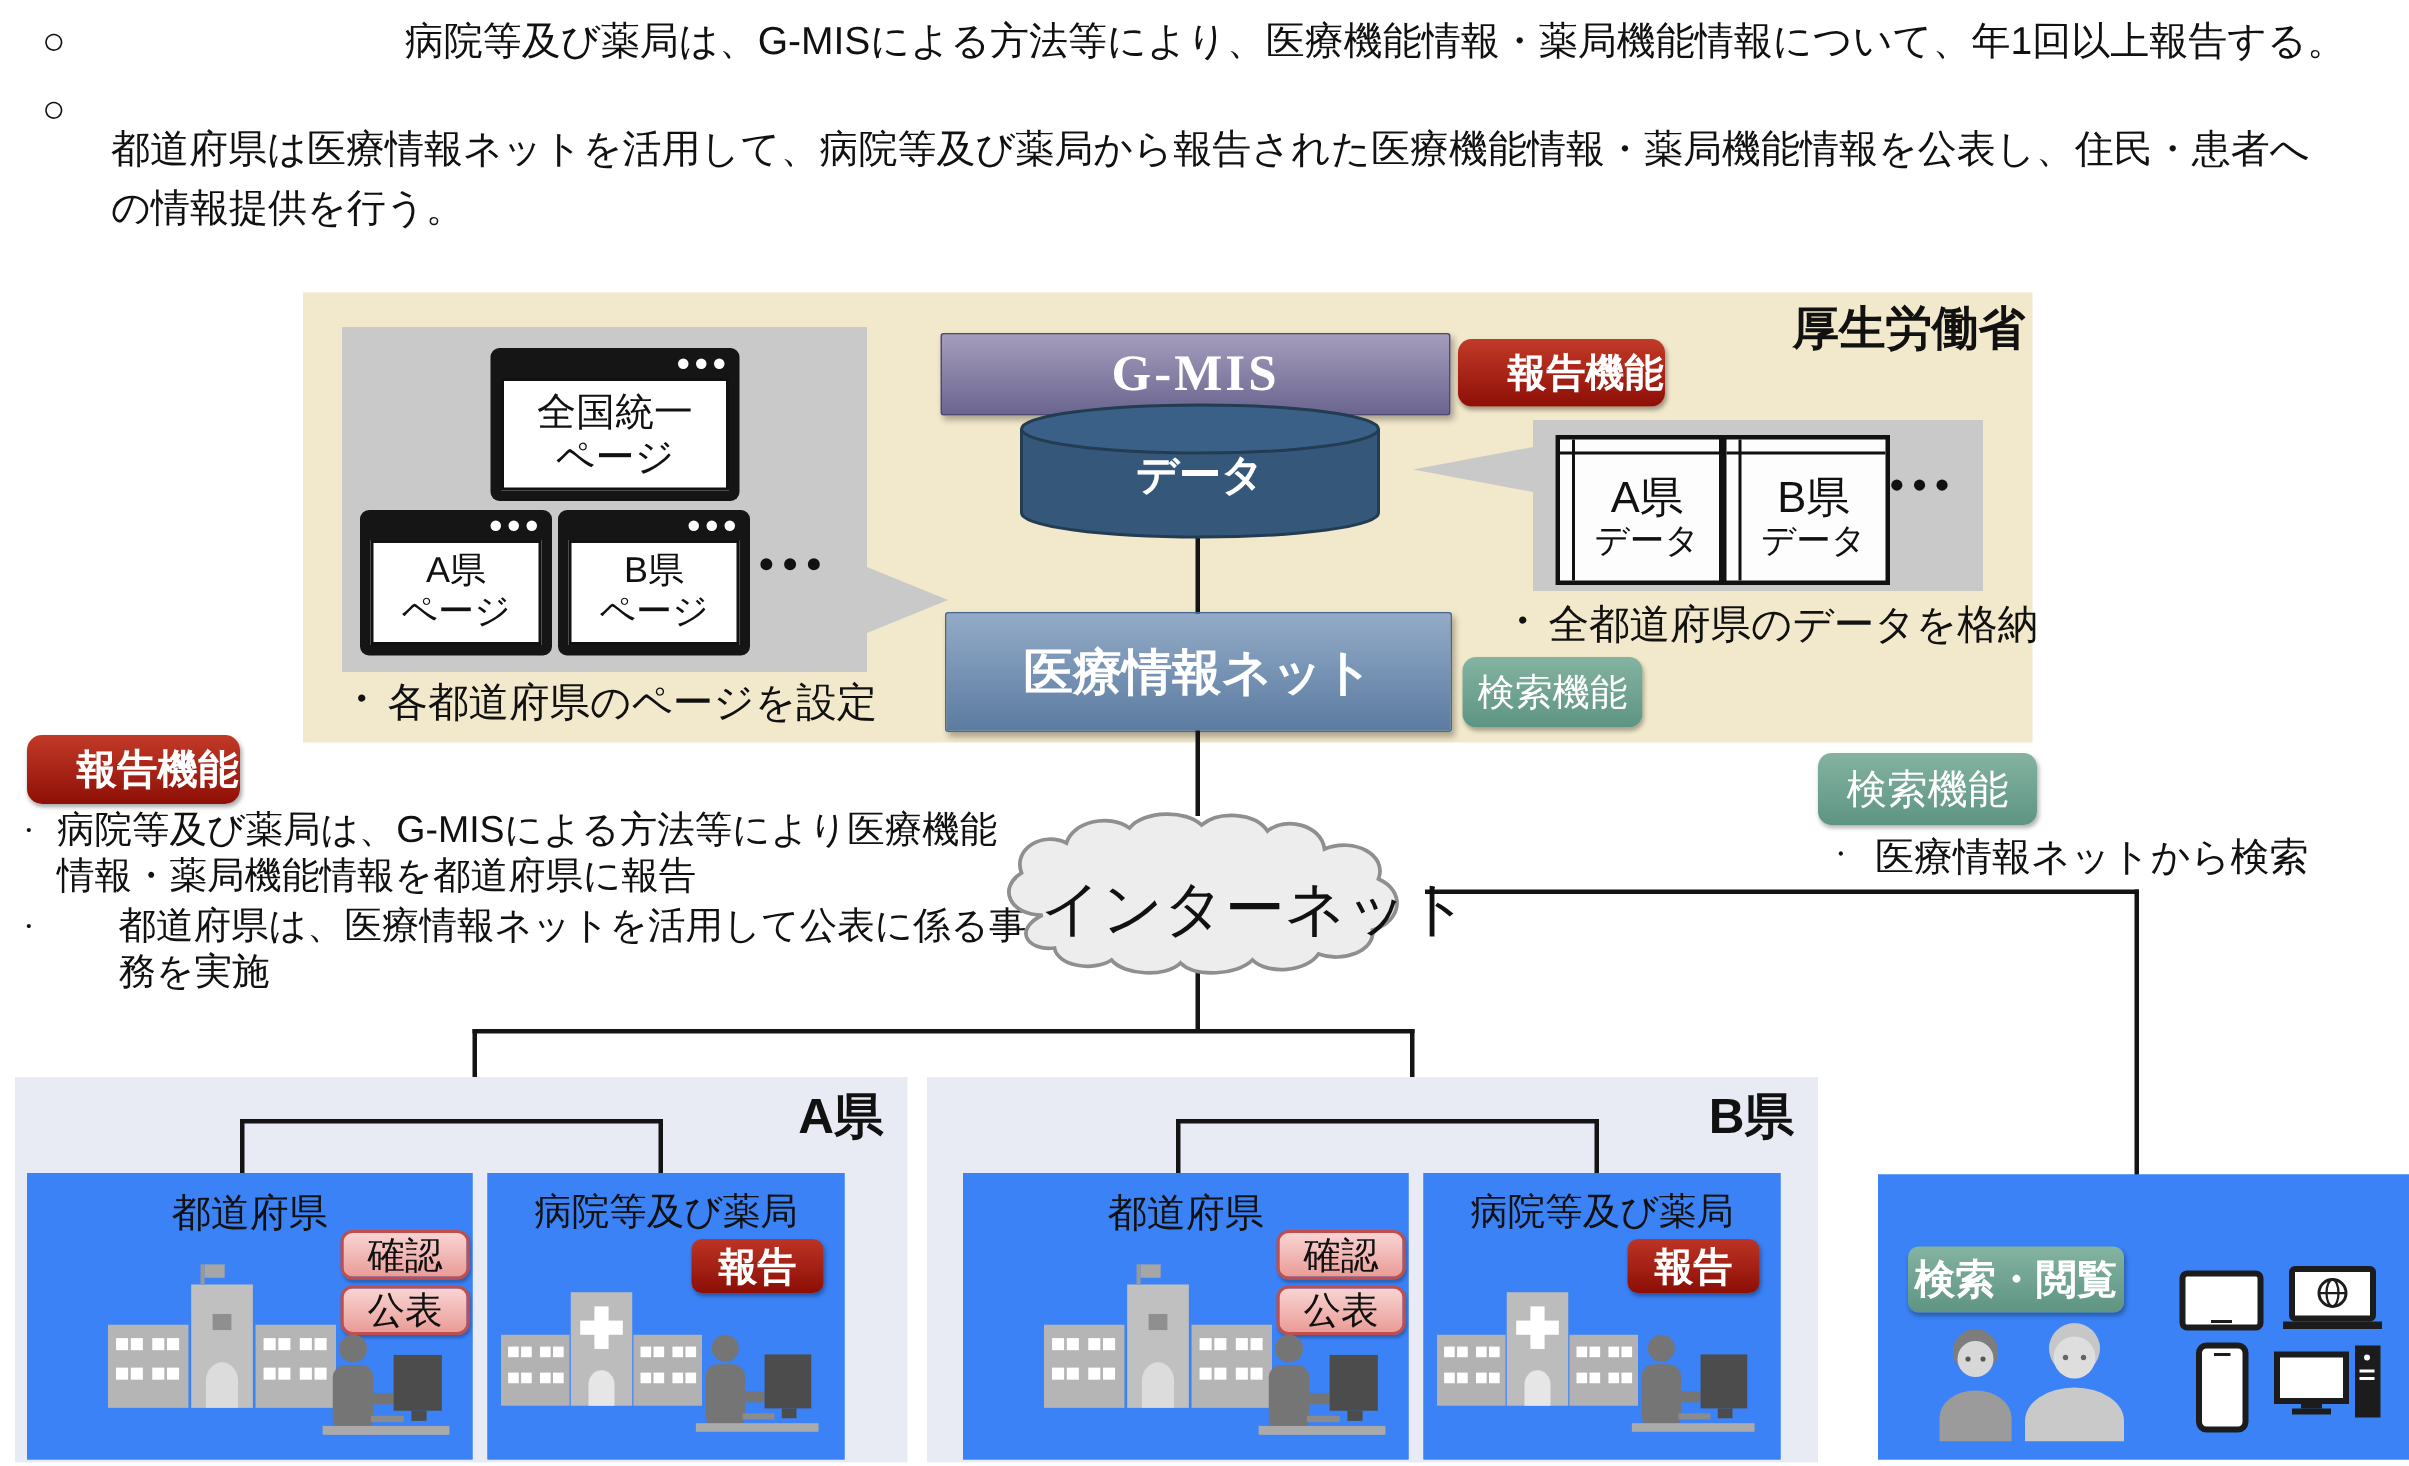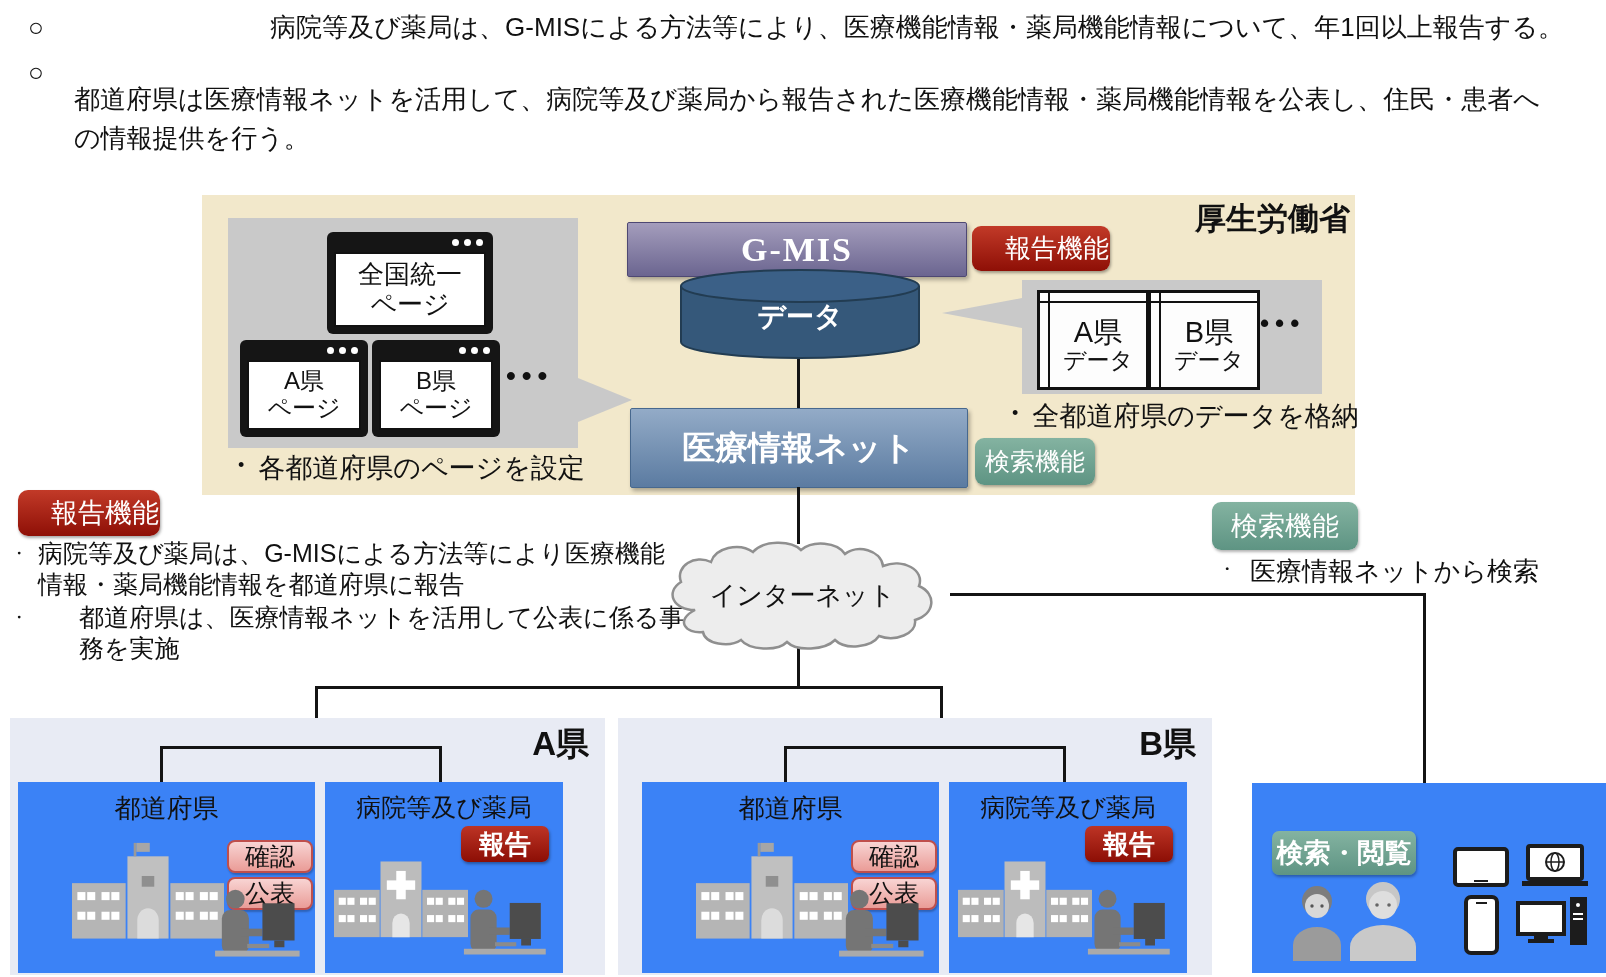--- a/index.html
+++ b/index.html
@@ -11,23 +11,23 @@
   .intro-row{display:flex;gap:10px;font-size:26px;line-height:39px;}
   .intro-marker{flex:0 0 36px;text-align:left;font-size:26px;}
   
   .beige{background:#f2e8cb;}
   .callout{background:#c9c9c9;}
   .tri{position:absolute;width:0;height:0;}
   .bar{display:flex;align-items:center;justify-content:center;color:#fff;font-weight:bold;box-shadow:2px 3px 4px rgba(0,0,0,.30);}
   .bar-gmis{background:linear-gradient(#a49dbc,#6b6590);border:1px solid #4e4873;font-size:34px;letter-spacing:2px;border-radius:2px;font-family:Liberation Serif, serif;}
   .bar-net{background:linear-gradient(#93abc7,#5b7ba1);border:1px solid #47688e;font-size:33px;border-radius:2px;}
   .badge{position:absolute;display:flex;align-items:center;justify-content:center;box-sizing:border-box;text-align:center;}
-  .badge-red{background:linear-gradient(#c23a28,#8e0f06);color:#fff;border-radius:9px;font-weight:normal;box-shadow:1px 2px 3px rgba(0,0,0,.35);padding-left:32px;}
+  .badge-red{background:linear-gradient(#c23a28,#8e0f06);color:#fff;border-radius:9px;font-weight:bold;box-shadow:1px 2px 3px rgba(0,0,0,.35);padding-left:32px;}
   .badge-green{background:linear-gradient(#84b3a1,#5e9483);color:#fff;border-radius:9px;box-shadow:1px 2px 3px rgba(0,0,0,.30);}
-  .badge-pink{background:linear-gradient(#f8d4d3,#ea9c97);border:2px solid #bf4f4c;border-radius:8px;color:#111;box-shadow:1px 2px 2px rgba(0,0,0,.25);margin-top:20px;}
+  .badge-pink{background:linear-gradient(#f8d4d3,#ea9c97);border:2px solid #bf4f4c;border-radius:8px;color:#111;box-shadow:1px 2px 2px rgba(0,0,0,.25);}
   .badge-darkred{background:linear-gradient(#bd3425,#8c0e05);color:#fff;border-radius:7px;font-weight:bold;box-shadow:1px 2px 3px rgba(0,0,0,.35);}
   
   .browser{position:absolute;background:#151515;border-radius:6px;padding:20px 7px 7px 7px;box-sizing:border-box;}
   .b-dots{position:absolute;top:7px;right:10px;display:flex;gap:5px;}
   .b-dot{width:7px;height:7px;border-radius:50%;background:#fff;}
   .b-inner{width:100%;height:100%;background:#fff;border:2px solid #111;box-sizing:border-box;display:flex;flex-direction:column;align-items:center;justify-content:center;line-height:1.12;text-align:center;}
   
   .table-icon{position:absolute;background:#fdfdfd;border:3px solid #111;}
   .t-top{position:absolute;top:8px;left:0;right:0;height:2px;background:#111;}
   .t-left{position:absolute;left:8px;top:0;bottom:0;width:2px;background:#111;}
@@ -164,21 +164,21 @@
   <div class="line" style="left:950px;top:593px;width:476px;height:3px;"></div>
   <div class="line" style="left:1423px;top:593px;width:3px;height:192px;"></div>
   <div class="line" style="left:797px;top:648px;width:3px;height:40px;"></div>
   <div class="line" style="left:315px;top:686px;width:628px;height:3px;"></div>
   <div class="line" style="left:315px;top:686px;width:3px;height:34px;"></div>
   <div class="line" style="left:940px;top:686px;width:3px;height:34px;"></div>
 
   <svg class="abs" style="left:645px;top:540px;" width="315" height="112" viewBox="0 0 315 112">
     <path d="M50 70 C28 70 20 52 36 42 C30 26 50 14 66 22 C70 8 94 2 108 12 C118 0 146 0 156 10 C168 0 192 2 200 14 C212 4 236 10 238 26 C258 18 280 30 274 46 C292 54 290 74 270 80 C272 94 250 102 234 96 C226 108 200 110 190 100 C180 110 152 112 142 102 C132 112 104 110 96 100 C84 108 60 104 58 92 C40 94 30 80 50 70 Z" fill="#ededed" stroke="#8f8f8f" stroke-width="2.5"></path>
   </svg>
-  <div class="abs" style="left:645px;top:578px;width:315px;text-align:center;font-size:26px;">インターネット</div>
+  <div class="abs" style="left:679px;top:578px;width:315px;text-align:center;font-size:40px;">インターネット</div>
 
   <div class="panel" style="left:10px;top:718px;width:595px;height:257px;">
     <div class="panel-label">A県</div>
   </div>
   <div class="panel" style="left:618px;top:718px;width:594px;height:257px;">
     <div class="panel-label">B県</div>
   </div>
 
   <div class="line" style="left:160px;top:746px;width:282px;height:3px;"></div>
   <div class="line" style="left:160px;top:746px;width:3px;height:38px;"></div>

